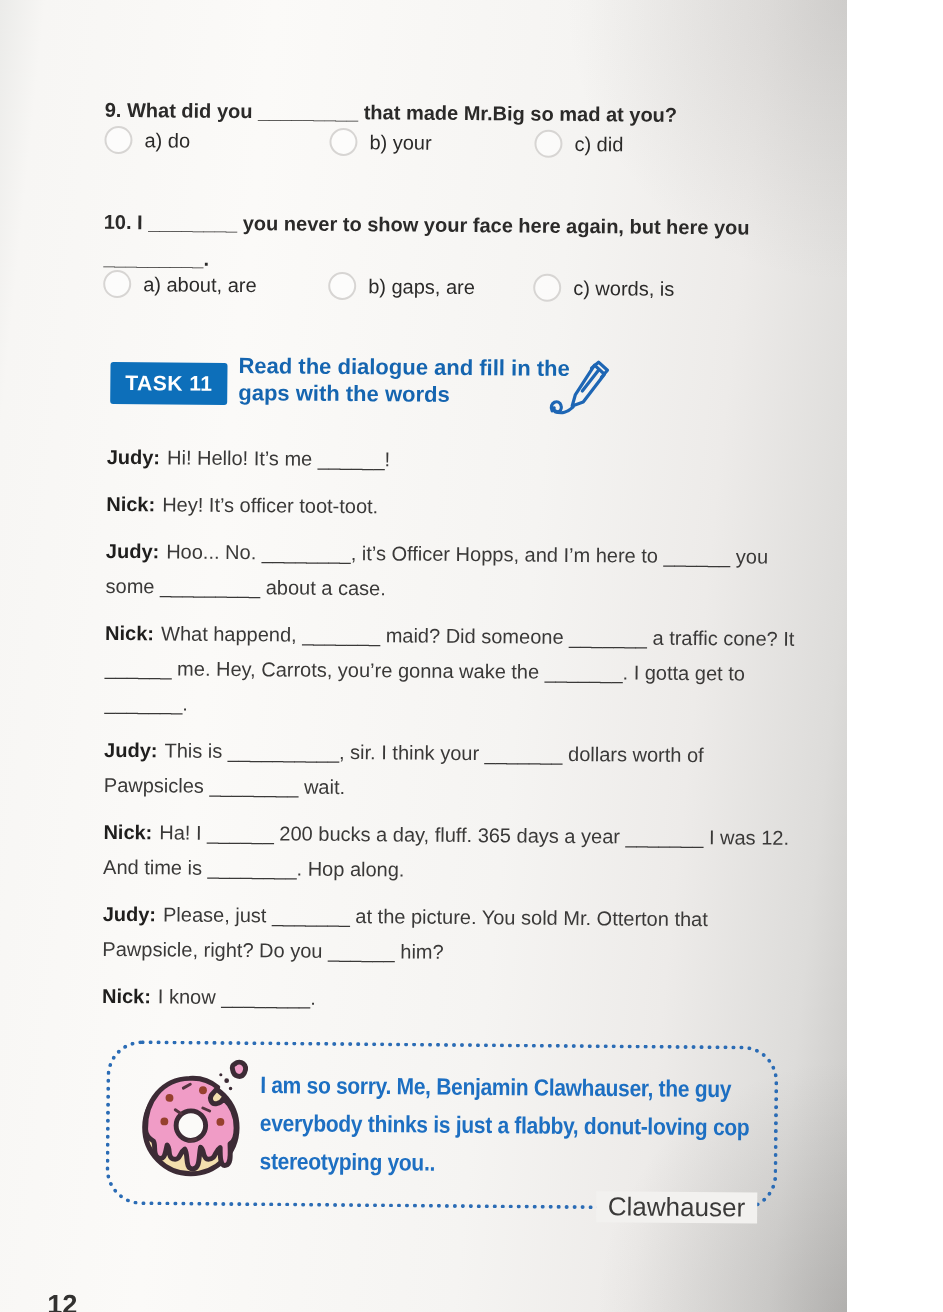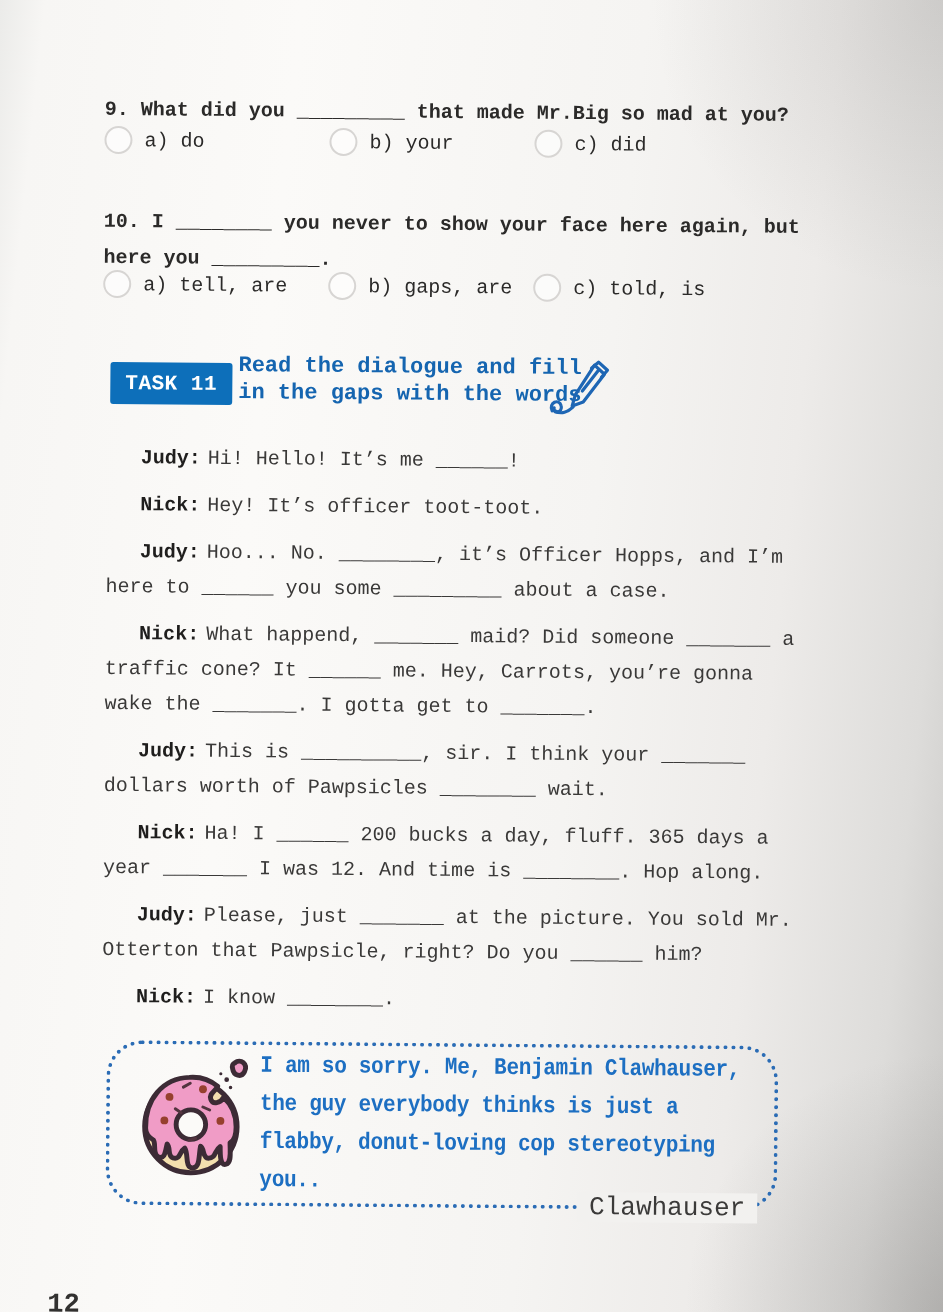--- a/index.html
+++ b/index.html
@@ -1,18 +1,18 @@
 <!DOCTYPE html>
 <html><head>
 <meta charset="utf-8">
 <style>
   html,body{margin:0;padding:0;}
   .page{
-    position:relative;width:943px;height:1312px;overflow:hidden;
-    font-family:Liberation Mono, monospace;color:#2e2d2c;
+    position:relative;width:847px;height:1312px;overflow:hidden;
+    font-family:Liberation Sans, sans-serif;color:#2e2d2c;
     background:
       radial-gradient(circle at 100% 0%, rgba(120,118,116,.20) 0%, rgba(120,118,116,0) 18%),
       radial-gradient(circle at 100% 100%, rgba(105,103,101,.25) 0%, rgba(105,103,101,0) 16%),
       linear-gradient(96deg,#ebebe9 0px,#f7f6f4 45px,#fbfaf8 28%,#f5f4f2 60%,#edebe9 78%,#dddcda 92%,#c9c8c6 100%);
   }
   .content{position:absolute;inset:0;transform:rotate(.5deg);transform-origin:120px 80px;}
   
   .question{position:absolute;font-weight:bold;font-size:20px;line-height:1.8;color:#2b2a29;}
   #q9{top:72px;left:105px;width:730px;}
   #q10{top:184px;left:105px;width:720px;}
@@ -25,21 +25,21 @@
   .radio{width:24px;height:24px;border:2px solid #d7d5d3;border-radius:50%;background:rgba(255,255,255,.55);flex:0 0 auto;}
   
   .task-badge{position:absolute;top:362px;left:113px;height:42px;padding:0 15px;background:#0d6fba;
     color:#fff;font-weight:bold;font-size:21px;display:flex;align-items:center;border-radius:3px;letter-spacing:.5px;}
   .task-instruction{position:absolute;top:352px;left:241px;width:345px;font-weight:bold;font-size:22px;
     line-height:1.22;color:#1565b0;}
   .pen-icon{position:absolute;top:355px;left:549px;}
   
   .dialogue{position:absolute;top:440px;left:110px;width:705px;font-size:20px;line-height:1.75;color:#3a3938;}
   .dialogue p{margin:0 0 12px 0;}
-  .speaker{font-weight:bold;color:#1f1e1d;margin-right:7px;margin-left:34px;}
+  .speaker{font-weight:bold;color:#1f1e1d;margin-right:7px;}
   
   .quote-box{position:absolute;top:1040px;left:115px;width:664px;height:157px;
     border:4px dotted #2b6cb5;border-radius:36px;}
   .quote-inner{position:absolute;inset:0;display:flex;align-items:center;}
   .donut-icon{margin:0 10px 0 22px;flex:0 0 auto;}
   .quote-text{width:492px;font-weight:bold;font-size:21px;line-height:1.62;letter-spacing:-.3px;
     color:#1d6fc2;transform:scaleY(1.12);transform-origin:center;}
   .signature{position:absolute;right:16px;bottom:-17px;background:#f2f1ef;padding:0 12px;
     font-size:26px;color:#3b3a39;}
   .page-number{position:absolute;top:1290px;left:58px;font-size:27px;font-weight:bold;color:#323130;}
@@ -63,29 +63,29 @@
       <div class="option">
         <span class="radio"></span>
         <span>c) did</span>
       </div>
     </div>
 
     <p class="question" id="q10">10. I ________ you never to show your face here again, but here you _________.</p>
     <div class="options" id="q10-options">
       <div class="option">
         <span class="radio"></span>
-        <span>a) tell, are</span>
+        <span>a) about, are</span>
       </div>
       <div class="option">
         <span class="radio"></span>
         <span>b) gaps, are</span>
       </div>
       <div class="option">
         <span class="radio"></span>
-        <span>c) told, is</span>
+        <span>c) words, is</span>
       </div>
     </div>
 
     <div class="task-badge">TASK 11</div>
     <div class="task-instruction">Read the dialogue and fill in the gaps with the words</div>
     <span class="pen-icon">
       <svg width="66" height="62" viewBox="0 0 66 62" fill="none">
         <g stroke="#1e66b4" stroke-width="3.2" stroke-linecap="round" stroke-linejoin="round">
           <path d="M48 6 L58 15 L37 43 L26 47 L29 36 Z"></path>
           <path d="M52 11 L36 32"></path>

